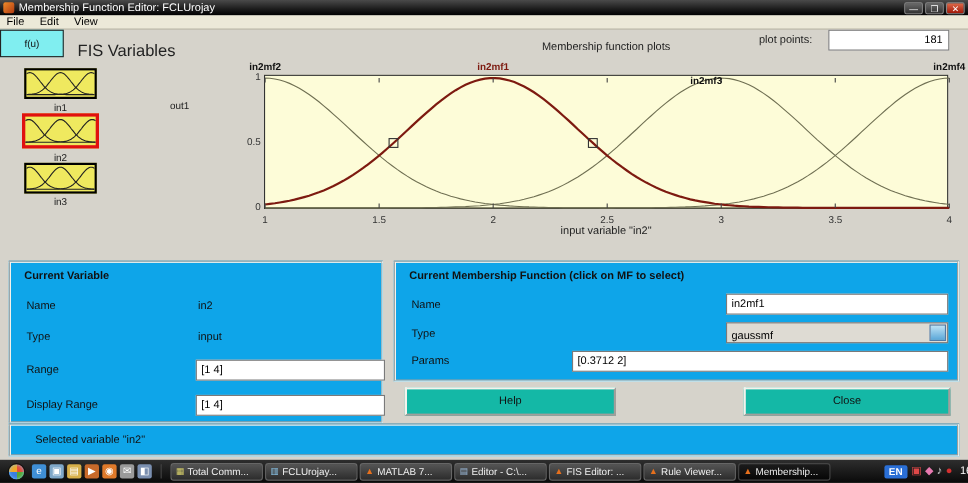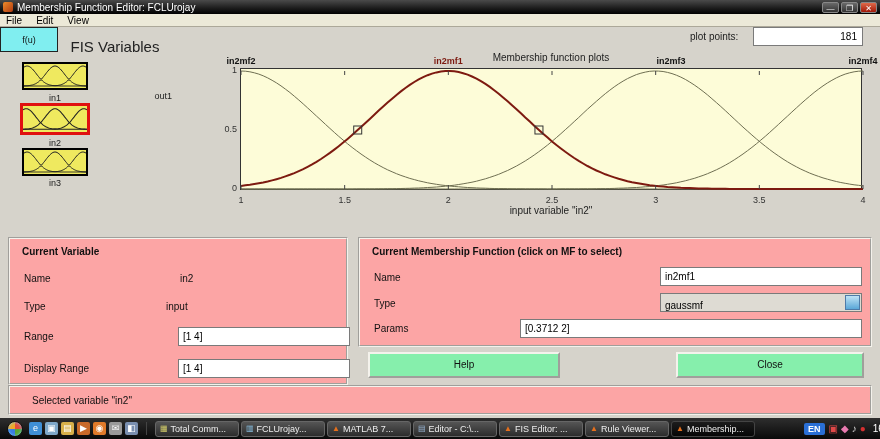--- a/index.html
+++ b/index.html
@@ -32,51 +32,51 @@
   .v-in1 { left:22px; top:35px; }
   .v-in2 { left:20px; top:76px; width:70px; height:32px; border:3px solid #e01010; }
   .v-in3 { left:22px; top:121px; }
   .v-out1 { left:110px; top:36px; width:58px; height:25px; background:#80eef0; border:1px solid #222;
     display:flex; align-items:center; justify-content:center; font-size:9px; color:#111; }
   .vlabel { position:absolute; font-size:9px; color:#222; text-align:center; width:66px; }
   .l-in1 { left:22px; top:66px; } .l-out1 { left:106px; top:64px;text-align:right; }
   .l-in2 { left:22px; top:111px; } .l-in3 { left:22px; top:151px; }
 
   .plot-title { position:absolute; left:240px; top:10px; width:622px; text-align:center;
-    font-size:10px; color:#222;margin-top:15px; }
+    font-size:10px; color:#222; }
   .pp-label { position:absolute; left:690px; top:4px; font-size:10px; color:#222; }
   .pp-input { position:absolute; left:753px; top:0px; width:110px; height:19px; background:#fff;
     border:1px solid #7a7a7a; font-size:10px; text-align:right; padding-right:5px; }
 
   .plot { position:absolute; left:240px; top:41px; width:622px; height:122px;
     background:#fdfcd8; border:1px solid #333; overflow:visible; }
   .plot svg { display:block; overflow:visible; }
   .mf-label { position:absolute; top:-13px; transform:translateX(-50%); font-size:9px;
     font-weight:bold; color:#111; white-space:nowrap; }
   .mf-label.sel { color:#7d1a10; }
   .xtick { position:absolute; top:126px; transform:translateX(-50%); font-size:9px; color:#333; }
   .ytick { position:absolute; left:-26px; width:22px; text-align:right; font-size:9px; color:#333; }
   .xlabel { position:absolute; left:240px; top:178px; width:622px; text-align:center;
     font-size:10px; color:#222; }
 
-  .panel { position:absolute; background:#fca5a5; border:2px groove #f4f2ec; }
+  .panel { position:absolute; background:#0ea5e9; border:2px groove #f4f2ec; }
   .p-cv  { left:8px;  top:210px; width:340px; height:148px; }
   .p-cmf { left:358px; top:210px; width:514px; height:110px; }
   .p-status { left:8px; top:358px; width:864px; height:30px; }
   .phead { position:absolute; left:12px; top:7px; font-size:10px; font-weight:bold; color:#111; }
   .plabel { position:absolute; font-size:10px; color:#111; }
   .pvalue { position:absolute; font-size:10px; color:#111; }
   .field { position:absolute; background:#fff; border:1px solid #7a7a7a; font-size:10px;
     padding:0 4px; height:19px; }
   .combo { position:absolute; background:#dedbd3; border:1px solid #7a7a7a; font-size:10px;
     height:19px; display:flex; align-items:center; padding-left:4px; }
   .combo .drop { position:absolute; right:1px; top:1px; width:15px; height:15px;
     background:linear-gradient(#bfe3f5,#5aa7d8); border:1px solid #4e7aa8; }
 
-  .btn { position:absolute; height:26px; background:#86efac; border:2px outset #f4f2ec;
+  .btn { position:absolute; height:26px; background:#14b8a6; border:2px outset #f4f2ec;
     font-size:10px; color:#111; text-align:center; line-height:22px; cursor:default; }
   .b-help { left:368px; top:325px; width:192px; }
   .b-close { left:676px; top:325px; width:188px; }
   .status-text { position:absolute; left:22px; top:8px; font-size:10px; color:#111; }
 
   
   .taskbar { position:absolute; left:0; top:418px; width:880px; height:21px;
     background:linear-gradient(#2e2e2e,#090909); display:flex; align-items:center; padding:0 3px; }
   .orb { width:16px; height:16px; border-radius:50%; margin:0 6px 0 4px; flex:none;
     background:conic-gradient(#e44c3a 0 25%, #58a832 25% 50%, #3a7de0 50% 75%, #f0a82a 75%);
@@ -172,41 +172,41 @@
           <line x1="414.66666666666663" x2="414.66666666666663" y1="120" y2="116" stroke="#444"></line>
           <line x1="518.3333333333334" x2="518.3333333333334" y1="2" y2="6" stroke="#444"></line>
           <line x1="518.3333333333334" x2="518.3333333333334" y1="120" y2="116" stroke="#444"></line>
           <line x1="622" x2="622" y1="2" y2="6" stroke="#444"></line>
           <line x1="622" x2="622" y1="120" y2="116" stroke="#444"></line>
           <rect x="112.71734619249436" y="57" width="8" height="8" fill="none" stroke="#333"></rect>
           <rect x="293.9493204741723" y="57" width="8" height="8" fill="none" stroke="#333"></rect>
         </svg>
     <div class="mf-label" style="left: 0px;">in2mf2</div>
         <div class="mf-label sel" style="left: 207.333px;">in2mf1</div>
-        <div class="mf-label" style="left: 430px;">in2mf3</div>
+        <div class="mf-label" style="left: 401px; margin-top: 12px;">in2mf3</div>
         <div class="mf-label" style="left: 622px;">in2mf4</div>
         <div class="xtick" style="left: 0px;">1</div>
         <div class="xtick" style="left: 103.667px;">1.5</div>
         <div class="xtick" style="left: 207.333px;">2</div>
         <div class="xtick" style="left: 311px;">2.5</div>
         <div class="xtick" style="left: 414.667px;">3</div>
         <div class="xtick" style="left: 518.333px;">3.5</div>
         <div class="xtick" style="left: 622px;">4</div>
         <div class="ytick" style="top: -4px;">1</div>
         <div class="ytick" style="top: 55px;">0.5</div>
         <div class="ytick" style="top: 114px;">0</div>
       </div>
     <div class="xlabel">input variable "in2"</div>
 
     <div class="panel p-cv">
       <div class="phead">Current Variable</div>
       <div class="plabel" style="left:14px; top:34px;">Name</div>
       <div class="pvalue" style="left:170px; top:34px;">in2</div>
       <div class="plabel" style="left:14px; top:62px;">Type</div>
-      <div class="pvalue" style="left:156px; top:62px;">input</div>
+      <div class="pvalue" style="left:170px; top:62px;">input</div>
       <div class="plabel" style="left:14px; top:92px;">Range</div>
       <input class="field" style="left: 168px; top: 88px; width: 172px;" value="[1 4]">
       <div class="plabel" style="left:14px; top:124px;">Display Range</div>
       <input class="field" style="left: 168px; top: 120px; width: 172px;" value="[1 4]">
     </div>
 
     <div class="panel p-cmf">
       <div class="phead">Current Membership Function (click on MF to select)</div>
       <div class="plabel" style="left:14px; top:33px;">Name</div>
       <input class="field" style="left: 300px; top: 28px; width: 202px;" value="in2mf1">

